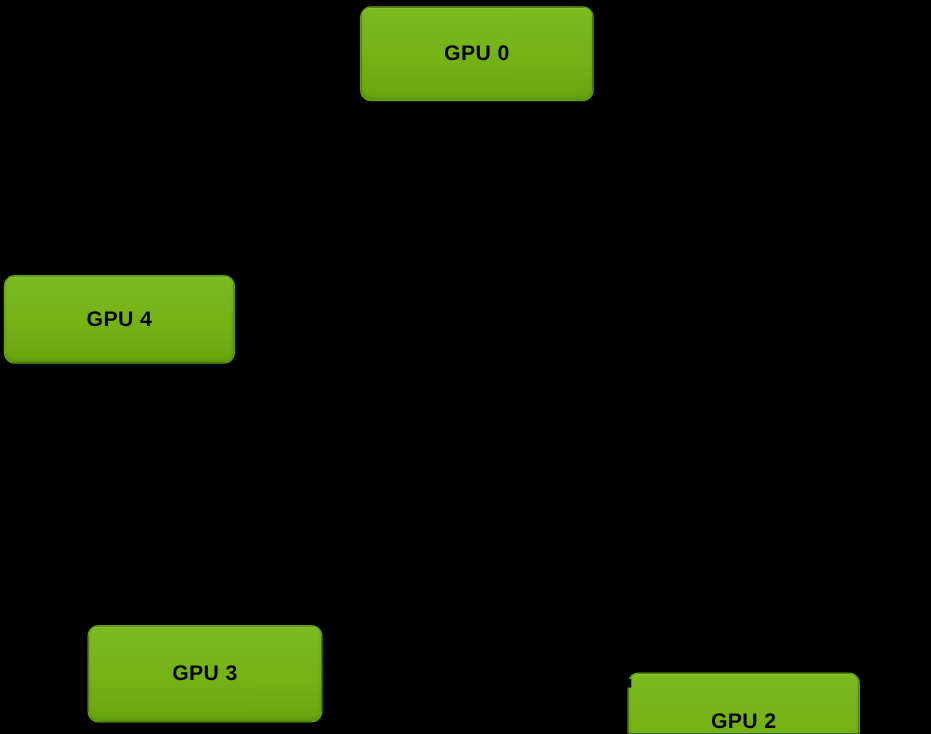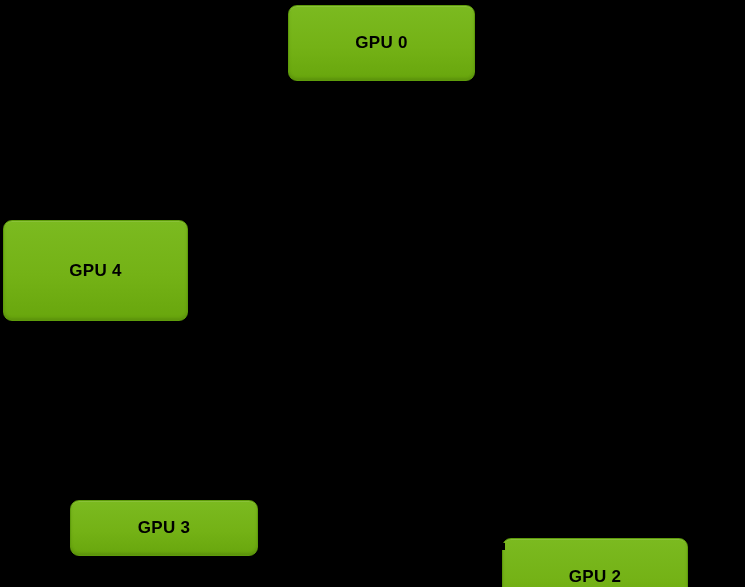--- a/index.html
+++ b/index.html
@@ -30,22 +30,22 @@
     color: #000000;
     font-weight: bold;
     font-size: 17px;
     letter-spacing: 0.3px;
     user-select: none;
   }
   
   .pos-gpu0 { left: 288px; top: 5px;   width: 187px; height: 76px; }
   .pos-gpu1 { left: 557px; top: 219px; width: 185px; height: 79px; }
   .pos-gpu2 { left: 502px; top: 501px; width: 186px; height: 78px; margin-top: 37px; }
-  .pos-gpu3 { left: 70px;  top: 500px; width: 188px; height: 56px; }
-  .pos-gpu4 { left: 3px;   top: 220px; width: 185px; height: 101px; }
+  .pos-gpu3 { left: 70px;  top: 500px; width: 188px; height: 78px; }
+  .pos-gpu4 { left: 3px;   top: 220px; width: 185px; height: 71px; }
   
   .arrow-artifact {
     position: absolute;
     left: 499px;
     top: 543px;
     width: 6px;
     height: 7px;
     background: #000000;
     z-index: 2;
   }

